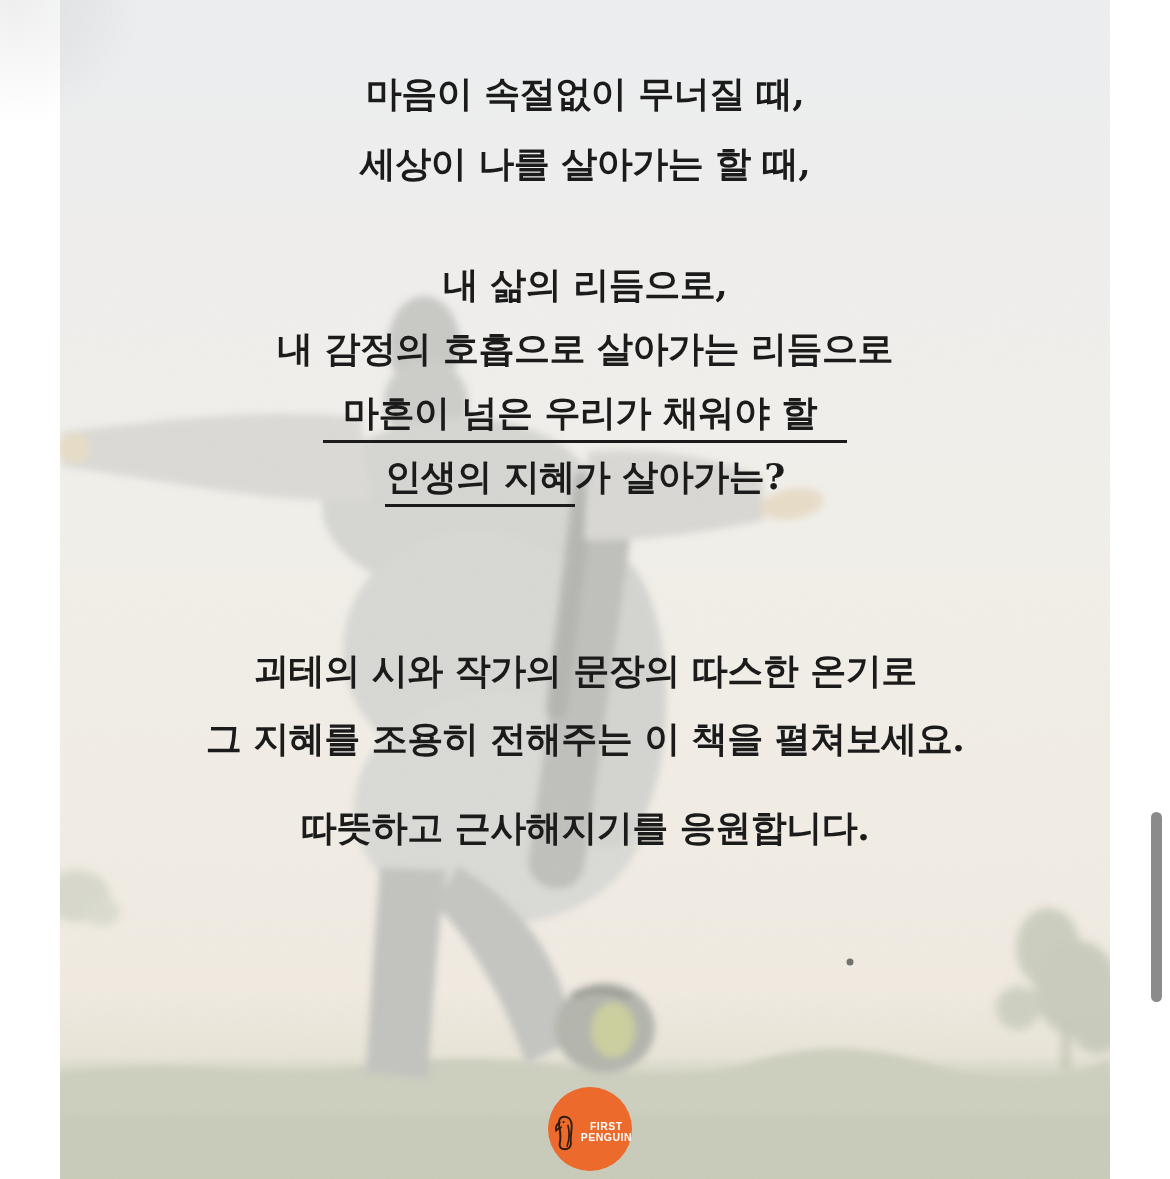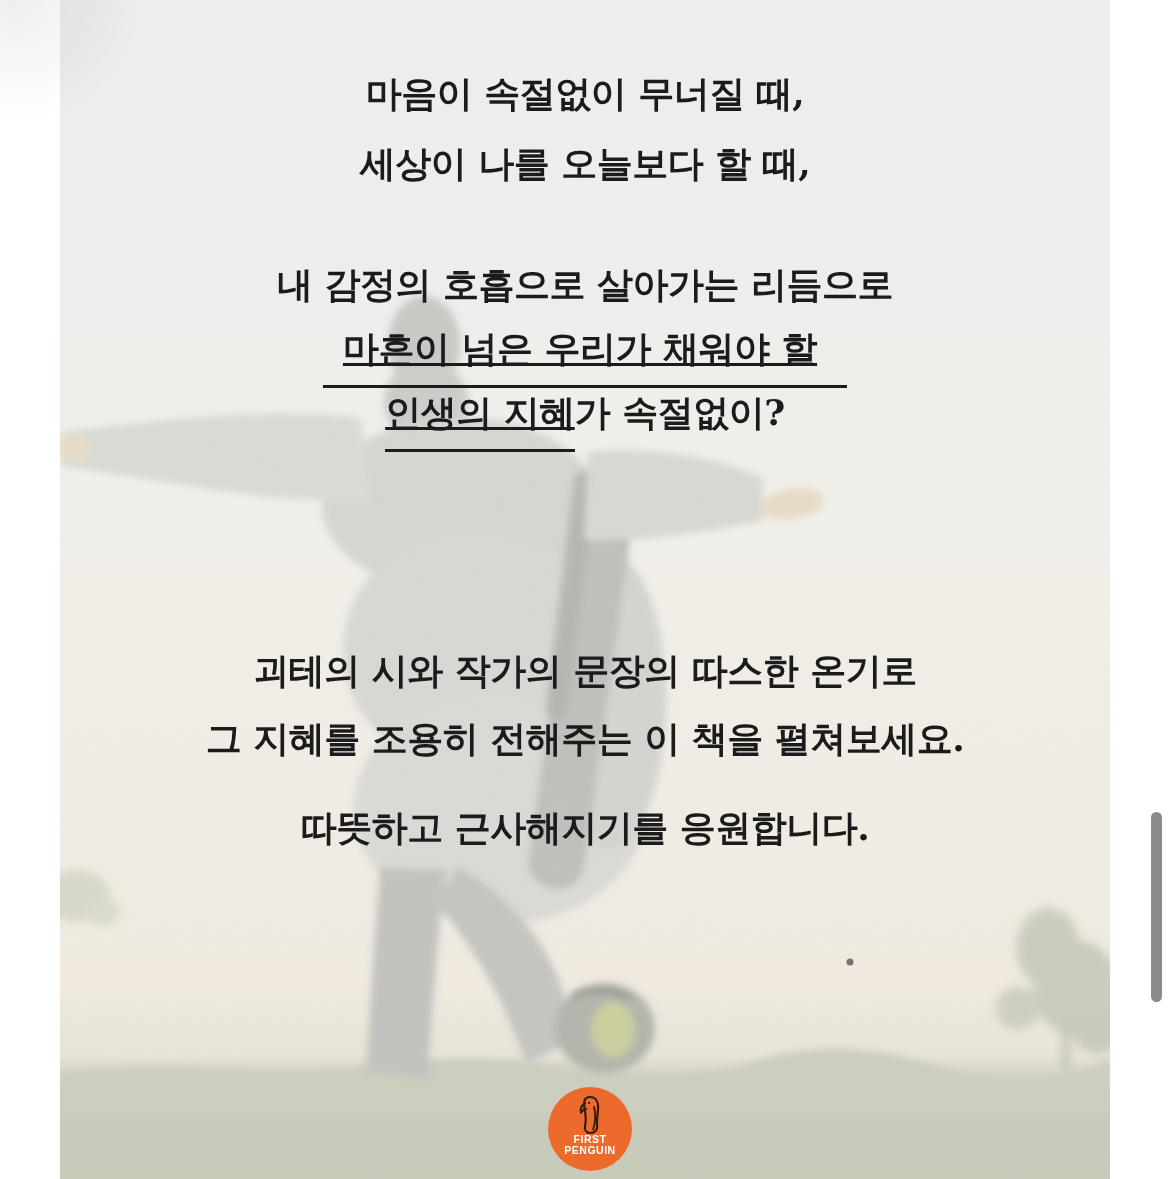--- a/index.html
+++ b/index.html
@@ -33,25 +33,25 @@
   .block{position:absolute;left:0;width:1050px;text-align:center;}
   .line{
     font-weight:600;font-size:36px;color:#1b1b1b;letter-spacing:-0.5px;
     text-align:center;white-space:nowrap;
   }
   .b1{top:58px;}  .b1 .line{line-height:70px;}
   .b2{top:252px;} .b2 .line{line-height:64px;}
   .b3{top:636px;} .b3 .line{line-height:68px;}
   .b4{top:794px;} .b4 .line{line-height:66px;}
   .em{font-weight:800;}
-  .u{display:inline;border-bottom:3px solid #1b1b1b;padding-bottom:16px;text-decoration:underline;}
+  .u{display:inline;border-bottom:3px solid #1b1b1b;padding-bottom:7px;}
   .u-wide{padding-left:20px;padding-right:30px;}
   .logo{
     position:absolute;left:488px;top:1087px;width:84px;height:84px;border-radius:50%;
-    background:#EC6A2C;display:flex;flex-direction:column;align-items:center;
+    background:#EC6A2C;display:flex;flex-direction:row;align-items:center;
     justify-content:flex-start;box-sizing:border-box;padding-top:7px;
   }
   .logo svg{display:block;}
   .logo-text{
     margin-top:-2px;text-align:center;color:#ffffff;
     font-family:"Liberation Sans","DejaVu Sans",sans-serif;
     font-weight:700;font-size:10.5px;line-height:11px;letter-spacing:0.5px;
   }
   .logo-text span{display:block;}
   .scrollbar-thumb{
@@ -131,27 +131,28 @@
         </g>
       </g>
 
       <rect width="1050" height="1179" filter="url(#grain)" opacity="0.05"></rect>
     </svg>
 
     <div class="text-layer">
 
       <div class="block b1">
         <div class="line">마음이 속절없이 무너질 때,</div>
-        <div class="line">세상이 나를 오늘보다 할 때,</div>
+        <div class="line">세상이 나를 살아가는 할 때,</div>
       </div>
 
       <div class="block b2">
+        <div class="line">내 삶의 리듬으로,</div>
         <div class="line">내 감정의 호흡으로 살아가는 리듬으로</div>
         <div class="line em"><span class="u u-wide">마흔이 넘은 우리가 채워야 할</span></div>
-        <div class="line"><span class="u em">인생의 지혜</span><span>가 속절없이?</span></div>
+        <div class="line"><span class="u em">인생의 지혜</span><span>가 살아가는?</span></div>
       </div>
 
       <div class="block b3">
         <div class="line">괴테의 시와 작가의 문장의 따스한 온기로</div>
         <div class="line">그 지혜를 조용히 전해주는 이 책을 펼쳐보세요.</div>
       </div>
 
       <div class="block b4">
         <div class="line">따뜻하고 근사해지기를 응원합니다.</div>
       </div>

